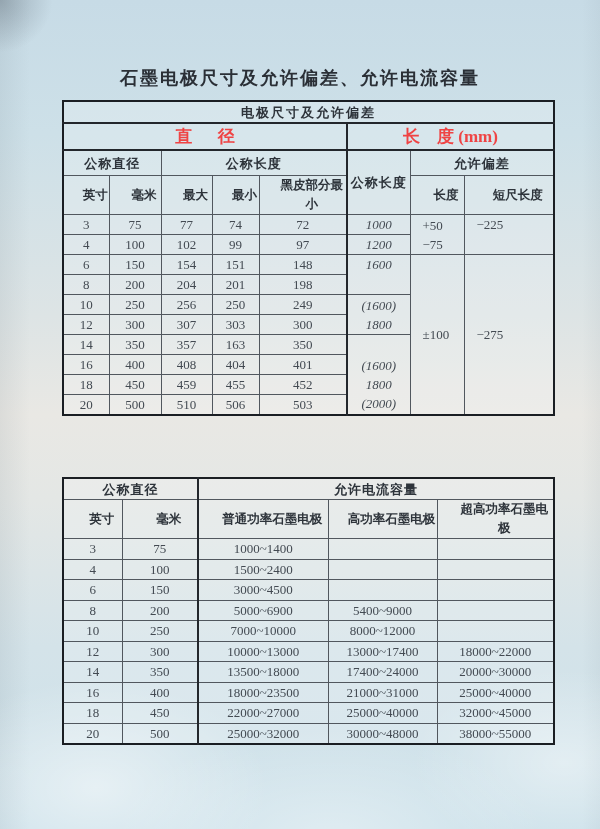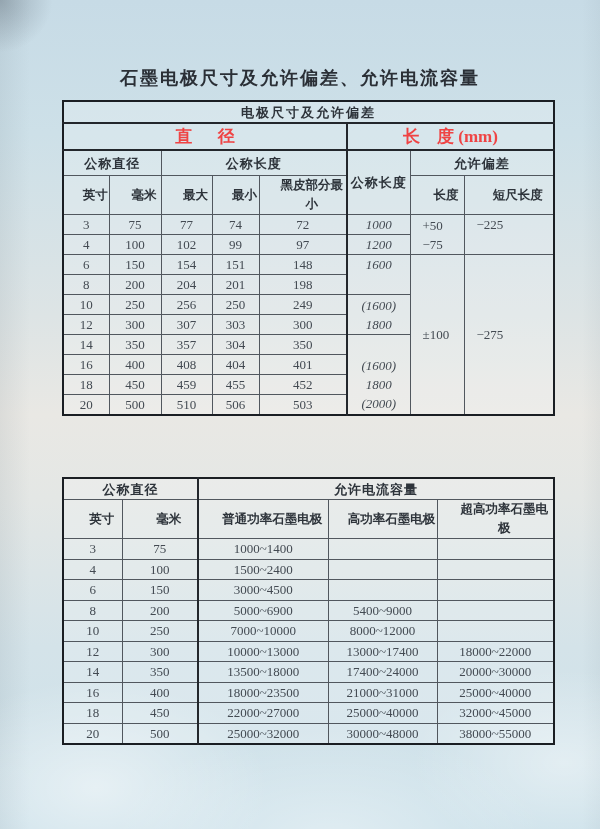--- a/index.html
+++ b/index.html
@@ -138,21 +138,21 @@
         <td>12</td>
         <td>300</td>
         <td>307</td>
         <td>303</td>
         <td>300</td>
       </tr>
       <tr>
         <td>14</td>
         <td>350</td>
         <td>357</td>
-        <td>304</td>
+        <td>163</td>
         <td>350</td>
         <td rowspan="4" class="va-b">(1600)<br>1800<br>(2000)</td>
       </tr>
       <tr>
         <td>16</td>
         <td>400</td>
         <td>408</td>
         <td>404</td>
         <td>401</td>
       </tr>

